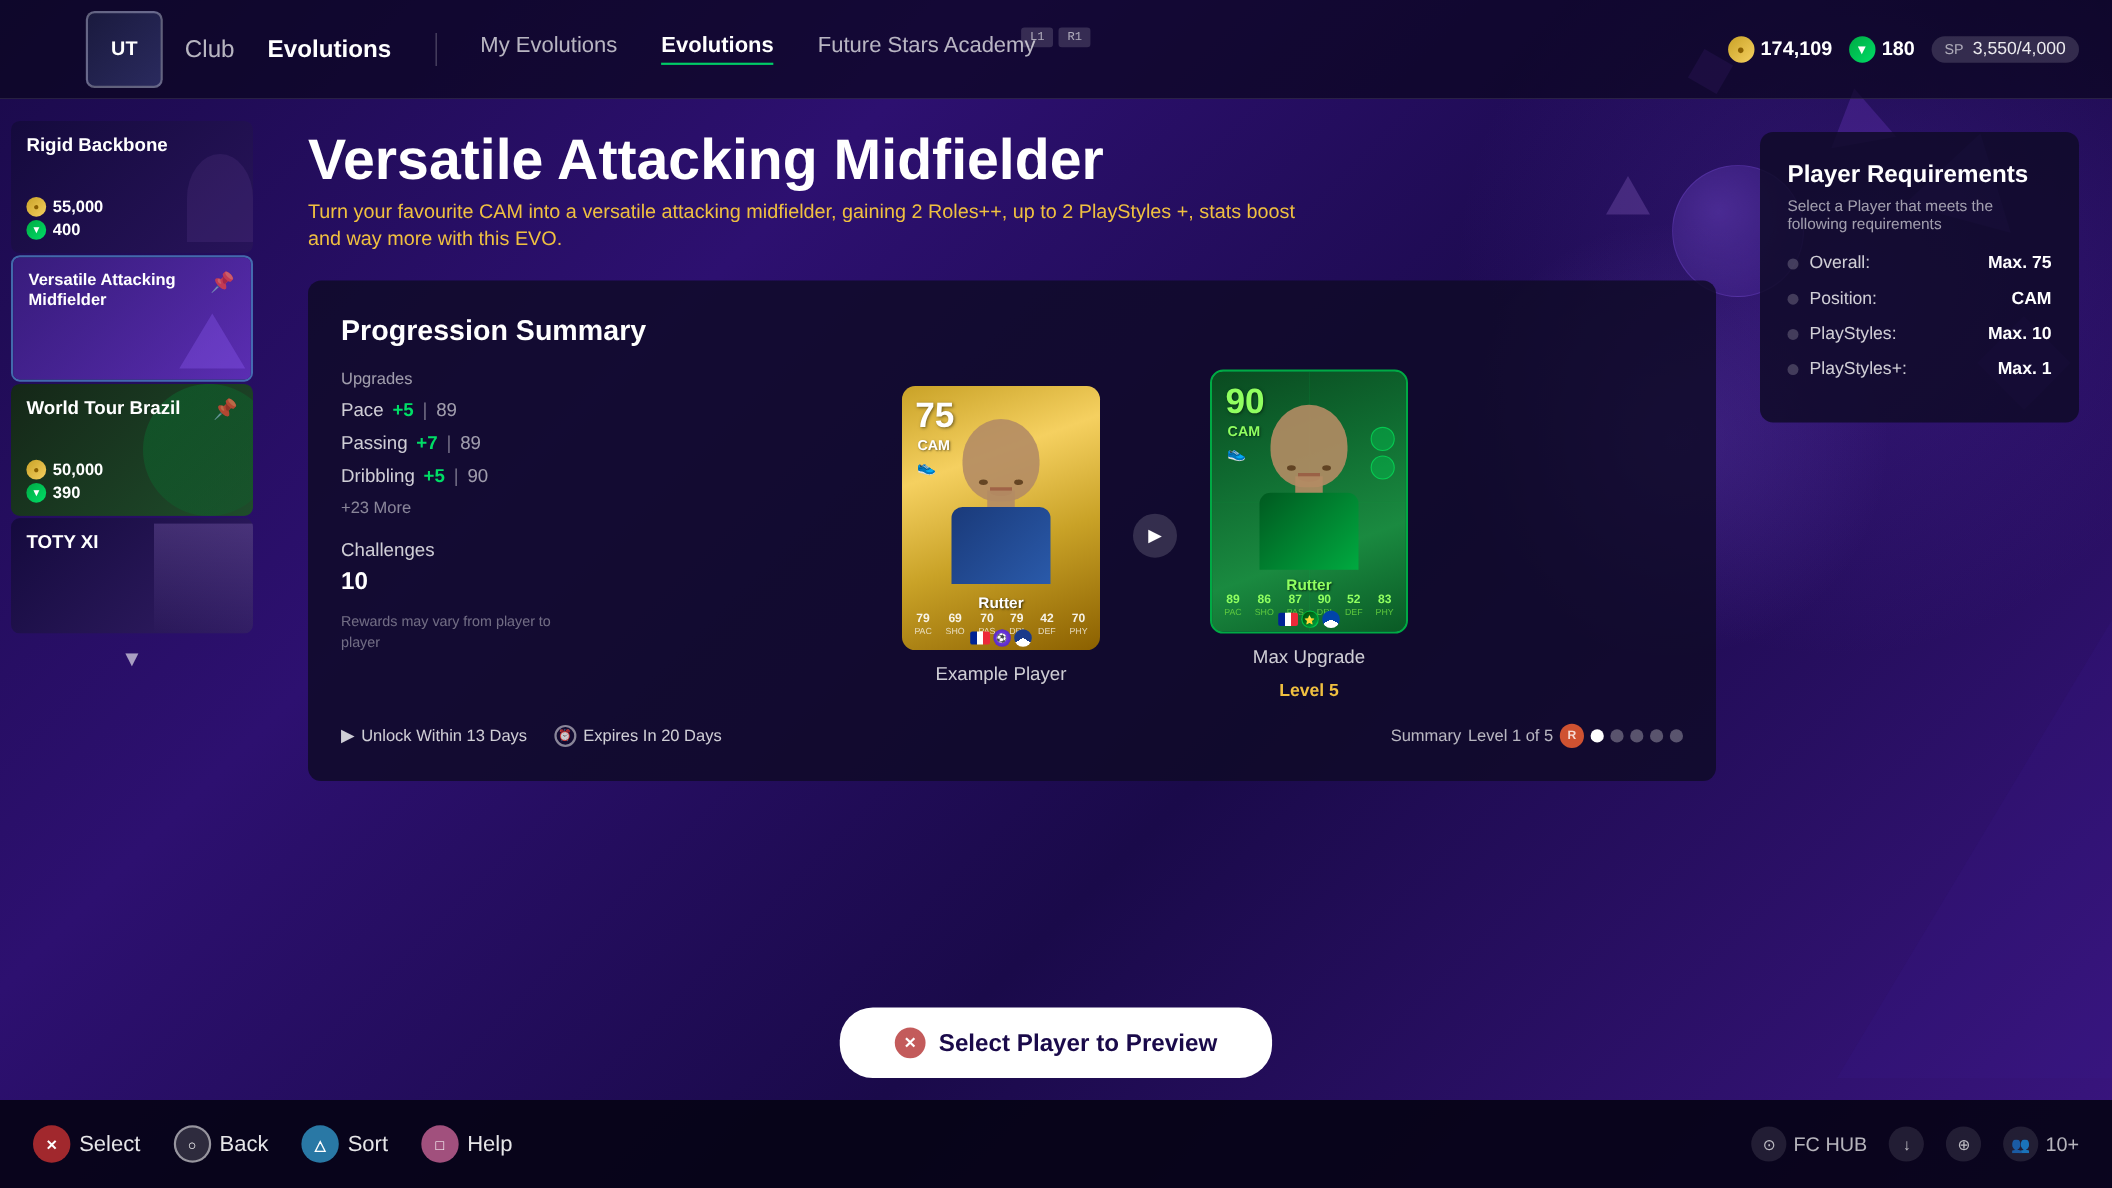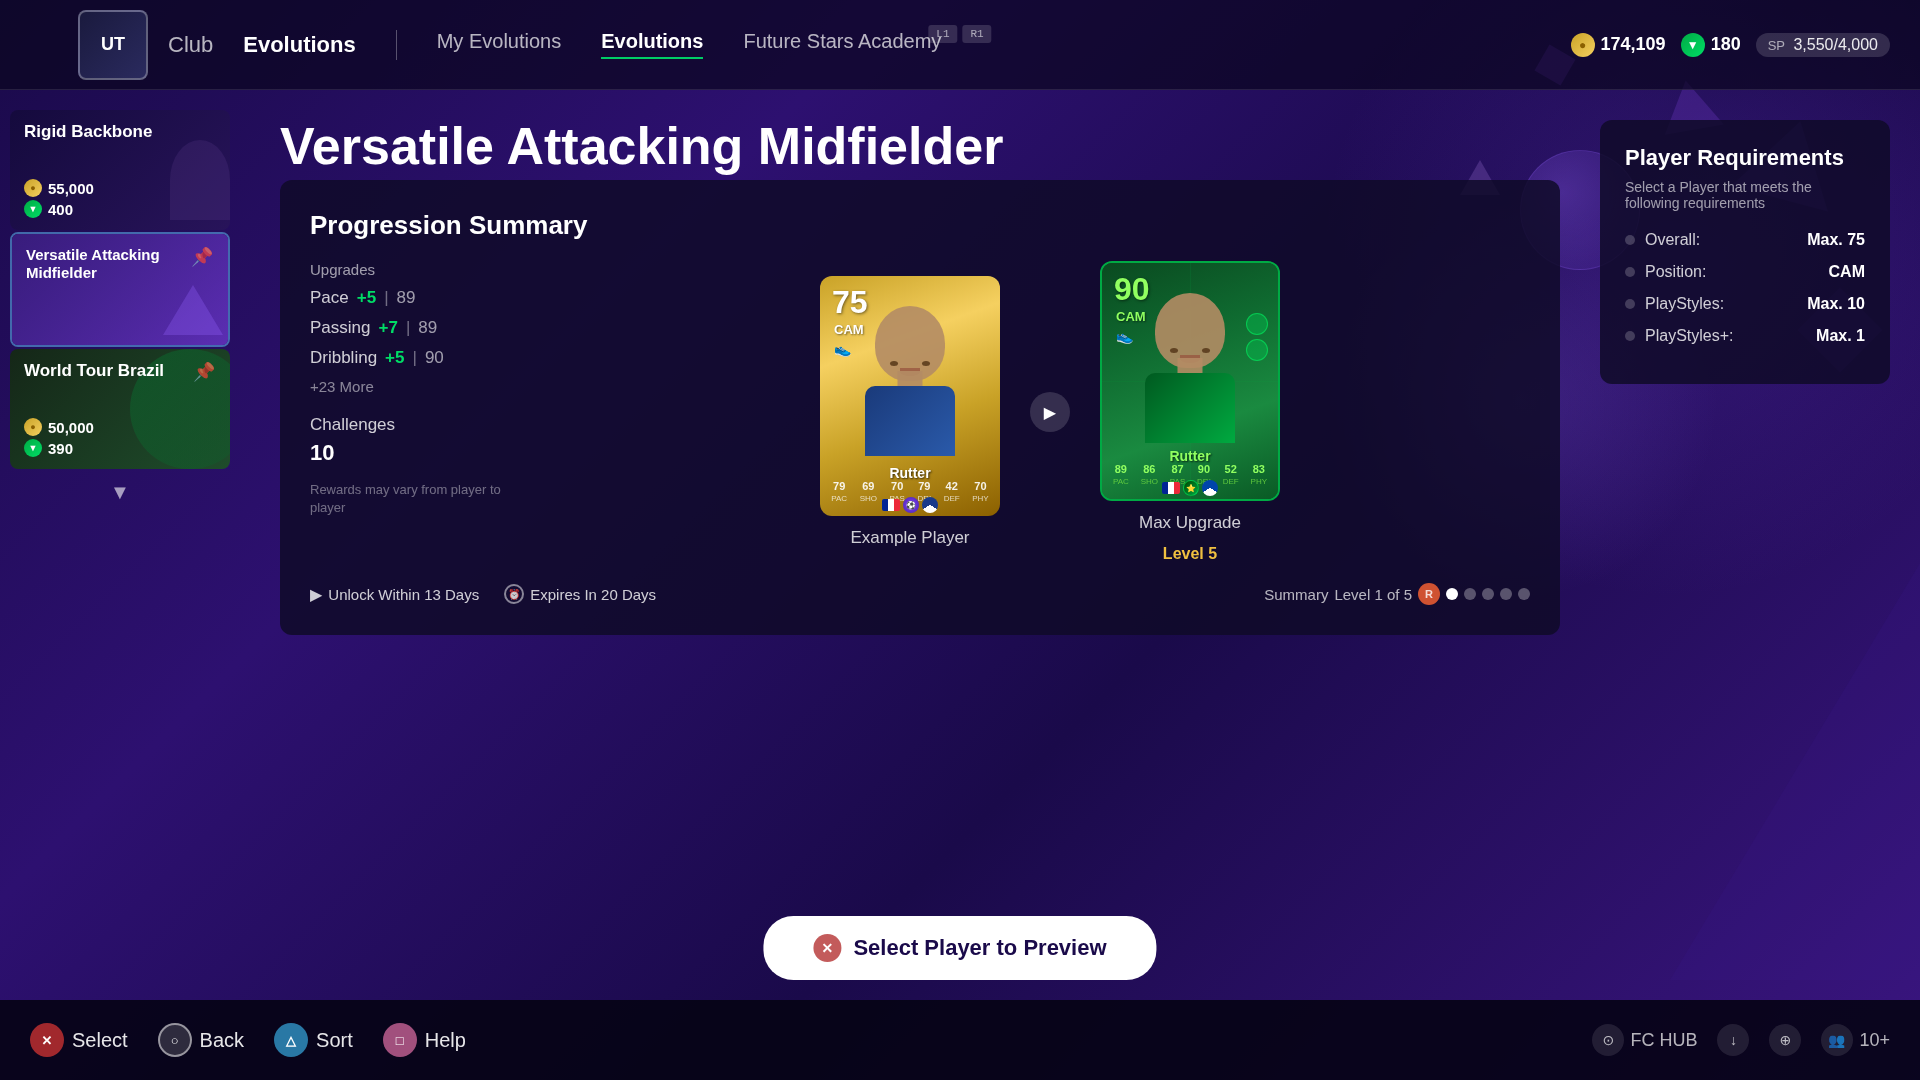--- a/index.html
+++ b/index.html
@@ -709,29 +709,39 @@
             <span>50,000</span>
           </div>
           <div class="sidebar-cost-row">
             <div class="coin-icon green-coin" style="width:18px;height:18px;font-size:9px;">▼</div>
             <span>390</span>
           </div>
         </div>
       </div>
     </div>
 
+    <div class="sidebar-item" style="height:105px;">
+      <div class="sidebar-item-bg toty"></div>
+      <div style="position:absolute;inset:0;overflow:hidden;">
+        <div style="position:absolute;right:-10px;top:5px;bottom:0;width:100px;background:linear-gradient(to bottom,rgba(200,160,255,0.2),transparent);"></div>
+      </div>
+      <div class="sidebar-item-content">
+        <div class="sidebar-item-title">TOTY XI</div>
+      </div>
+    </div>
 
     <div class="sidebar-arrow-down">
       <span>▼</span>
     </div>
 
   </div>
 
   <div class="main-content">
     <h1 class="evo-title">Versatile Attacking Midfielder</h1>
+    <p class="evo-description">Turn your favourite CAM into a versatile attacking midfielder, gaining 2 Roles++, up to 2 PlayStyles +, stats boost and way more with this EVO.</p>
 
     <div class="progression-card">
       <div class="progression-title">Progression Summary</div>
 
       <div class="progression-layout">
 
         <div class="progression-stats">
           <div style="font-size:15px;color:rgba(255,255,255,0.6);margin-bottom:10px;">Upgrades</div>
 
           <div class="stat-row">

